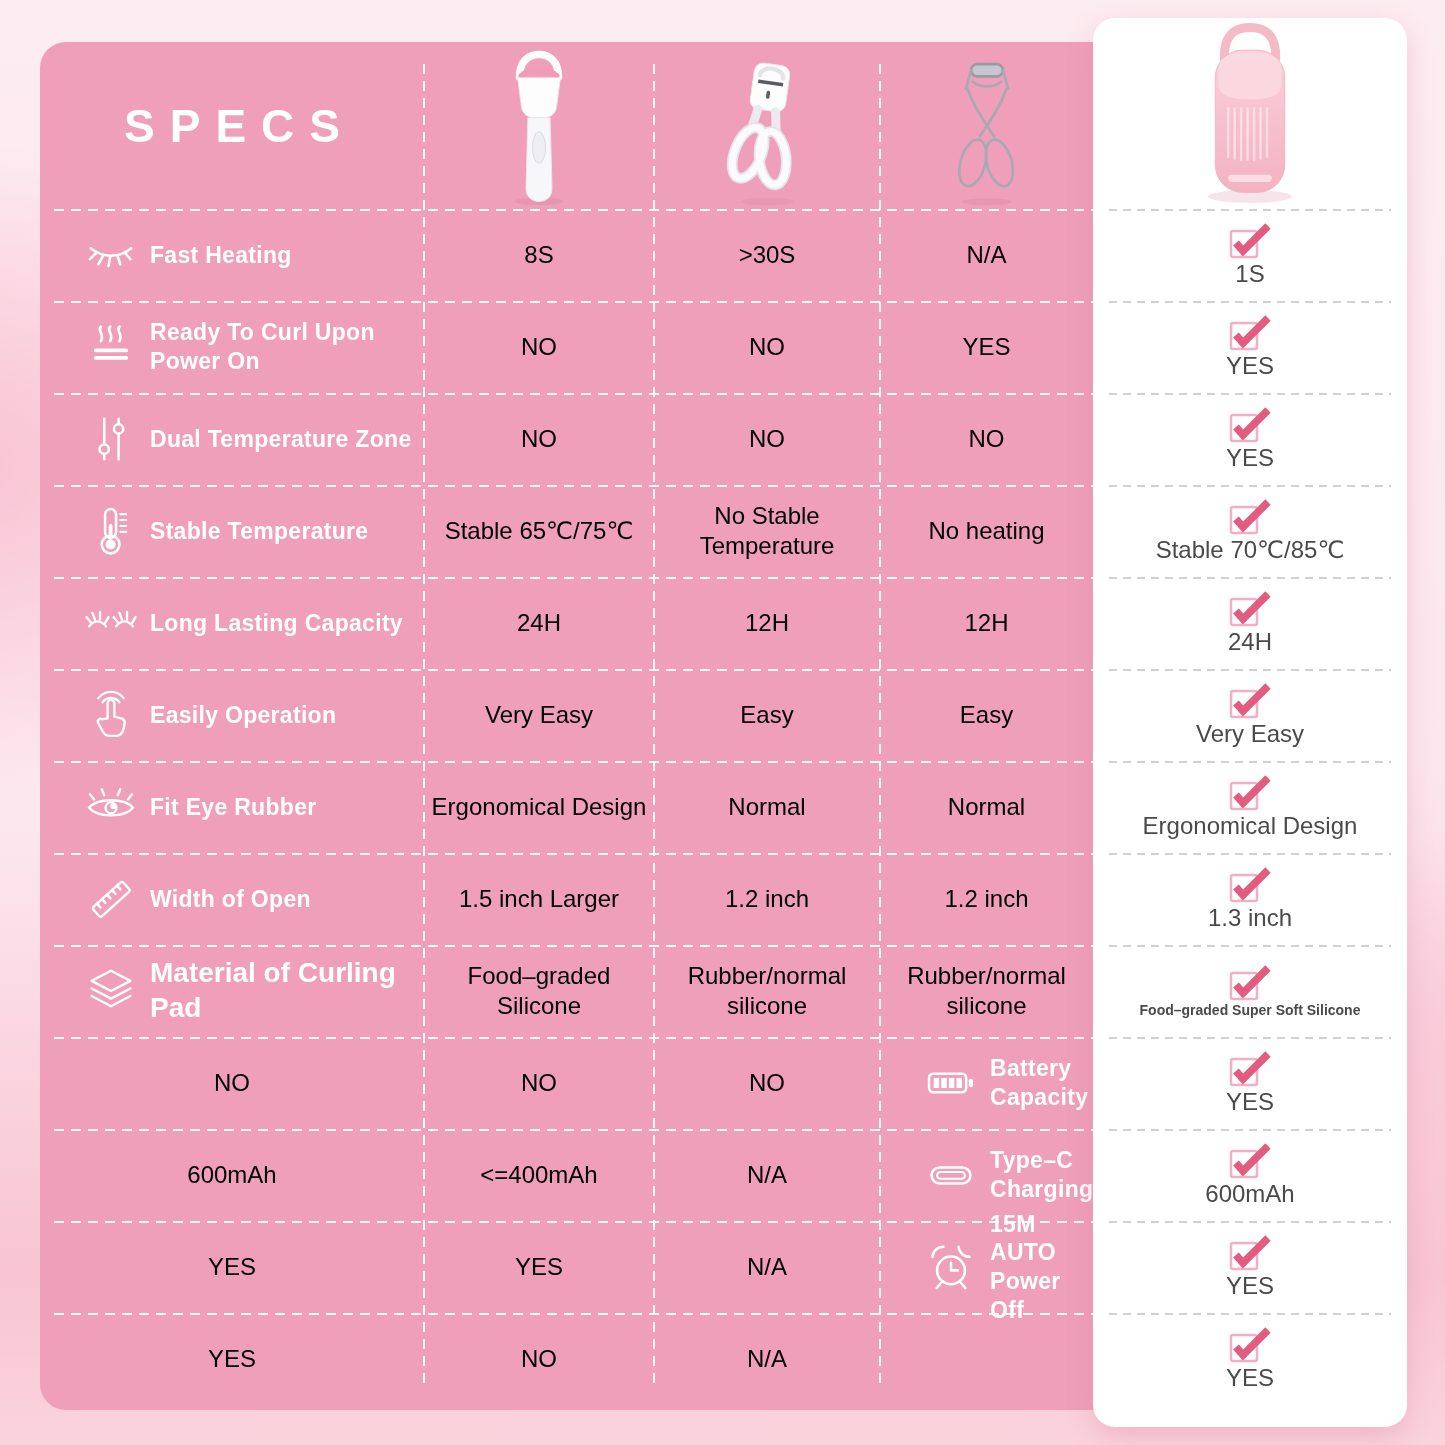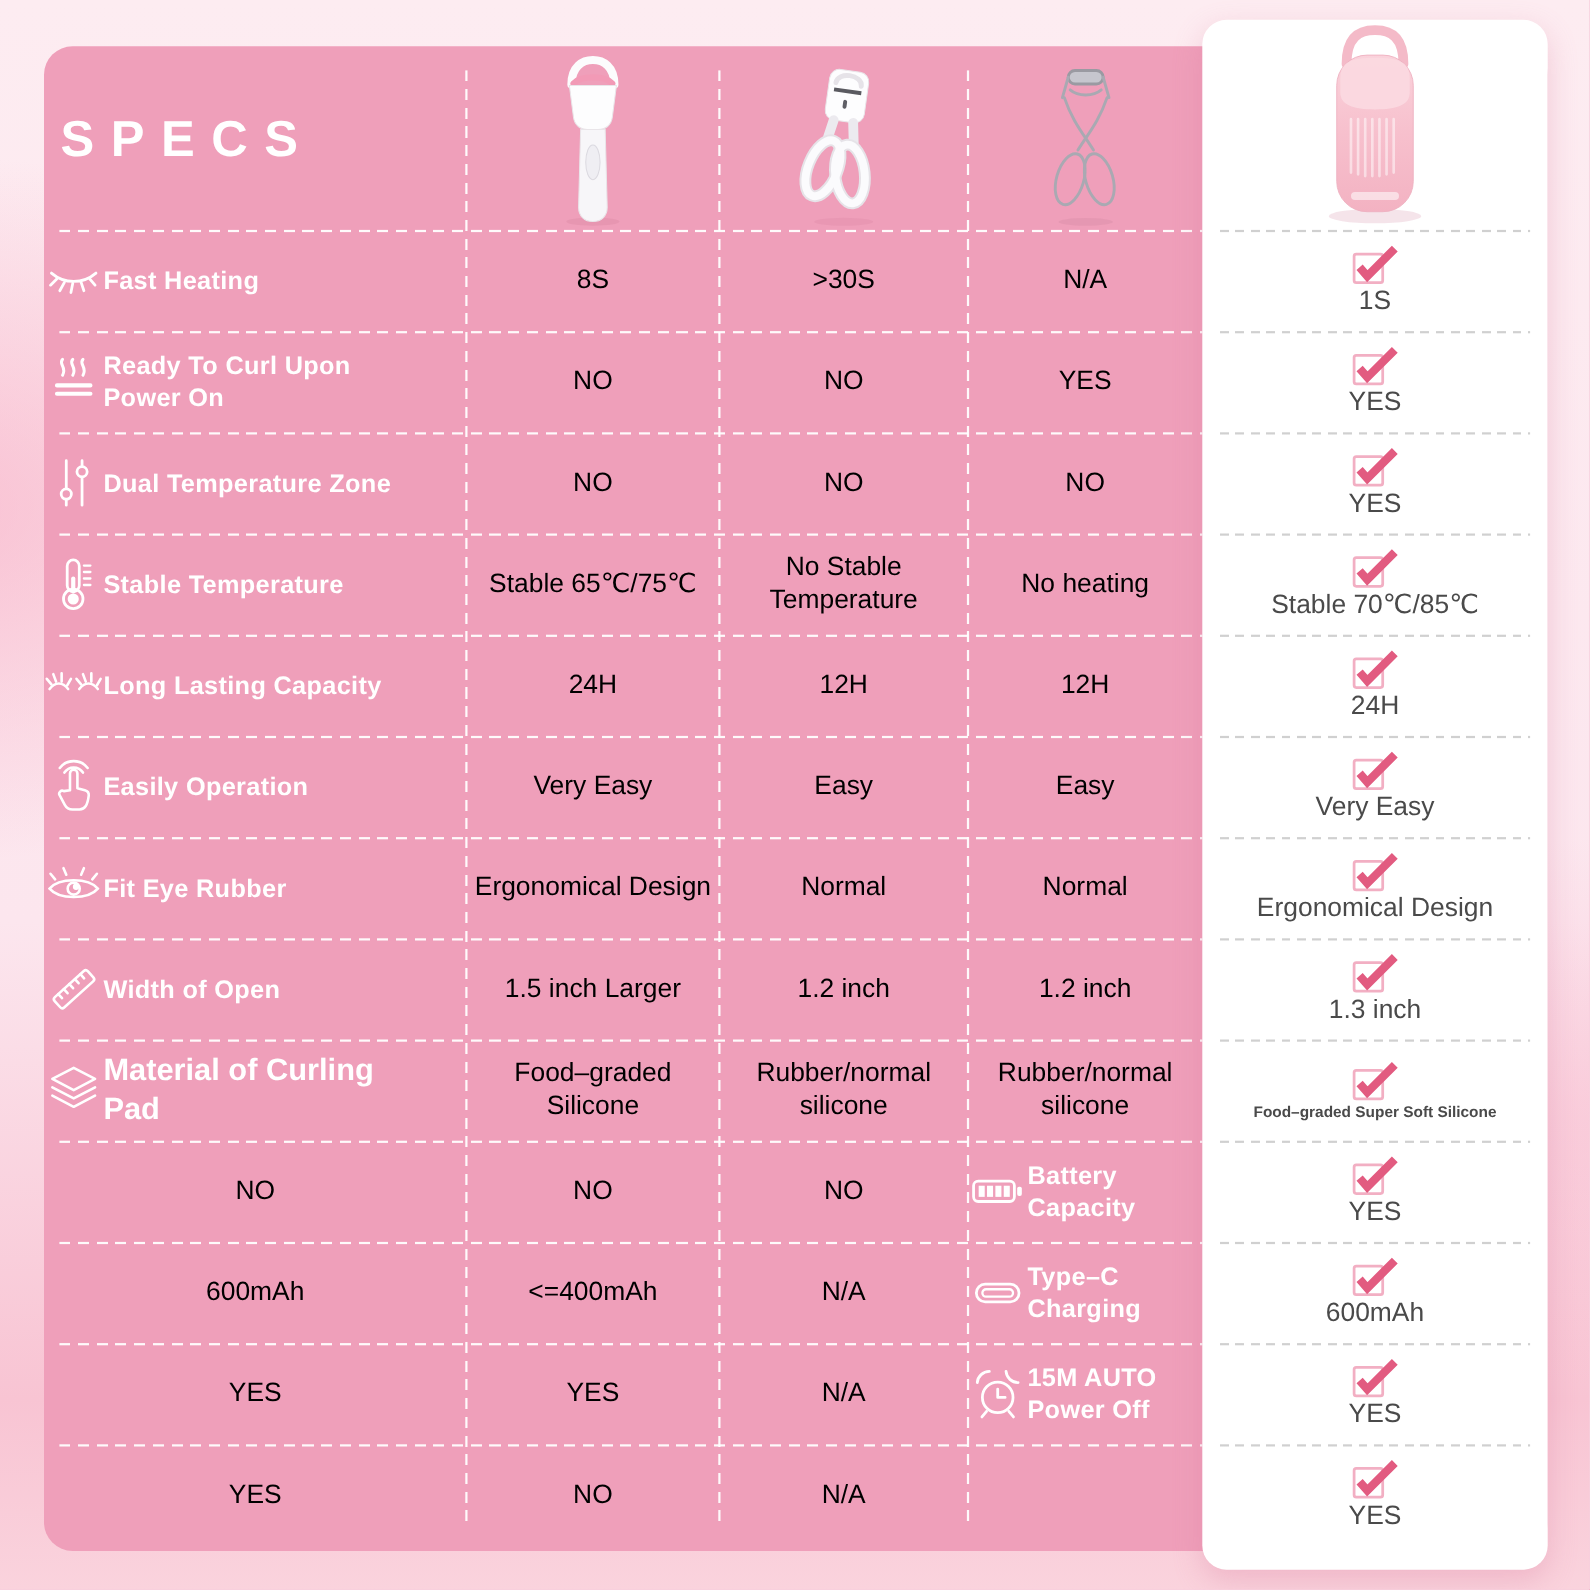--- a/index.html
+++ b/index.html
@@ -22,24 +22,24 @@
   }
   .hline{position:absolute;left:14px;width:1039px;height:2px;
     background:repeating-linear-gradient(90deg,rgba(255,255,255,.95) 0 10px,transparent 10px 17px);}
   .vline{position:absolute;top:22px;height:1326px;width:2px;
     background:repeating-linear-gradient(180deg,rgba(255,255,255,.95) 0 10px,transparent 10px 17px);}
   .grid{
     position:absolute;left:0;top:0;width:1053px;height:1363px;
     display:grid;grid-template-columns:384px 230px 226px 213px;
     grid-template-rows:167px repeat(13,92px);
   }
-  .tcell{display:flex;align-items:center;justify-content:flex-start;}
+  .tcell{display:flex;align-items:center;justify-content:center;}
   .specs{color:#fff;font-size:46px;font-weight:700;letter-spacing:15px;padding-left:15px;}
   .icell{display:flex;align-items:flex-end;justify-content:center;padding-bottom:2px;}
-  .lcell{display:flex;align-items:center;gap:0;color:#fff;}
+  .lcell{display:flex;align-items:center;padding-left:44px;gap:12px;color:#fff;}
   .lcell .ic{flex:0 0 54px;width:54px;height:54px;}
   .lbl{font-size:23px;font-weight:600;line-height:1.24;letter-spacing:.3px;max-width:268px;}
   .lbl.tight{font-size:28px;letter-spacing:0;}
   .vcell{display:flex;align-items:center;justify-content:center;text-align:center;
     color:#000000;font-size:24px;line-height:1.25;padding:0 6px;}
   
   .card{
     position:absolute;left:1093px;top:18px;width:314px;height:1409px;
     background:#ffffff;border-radius:22px;
     box-shadow:0 10px 26px rgba(214,120,152,.30);

